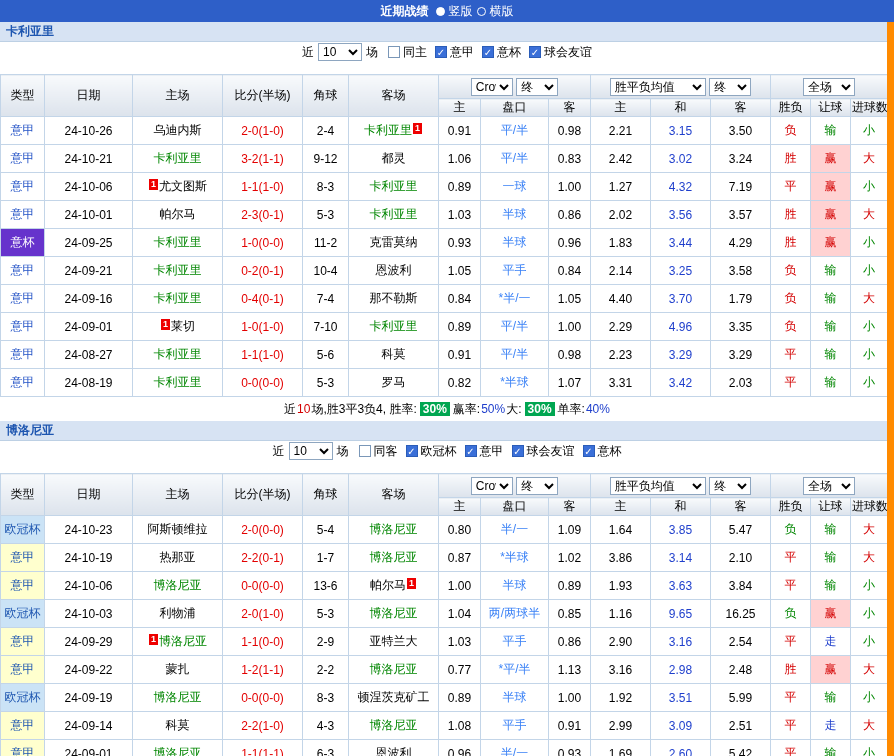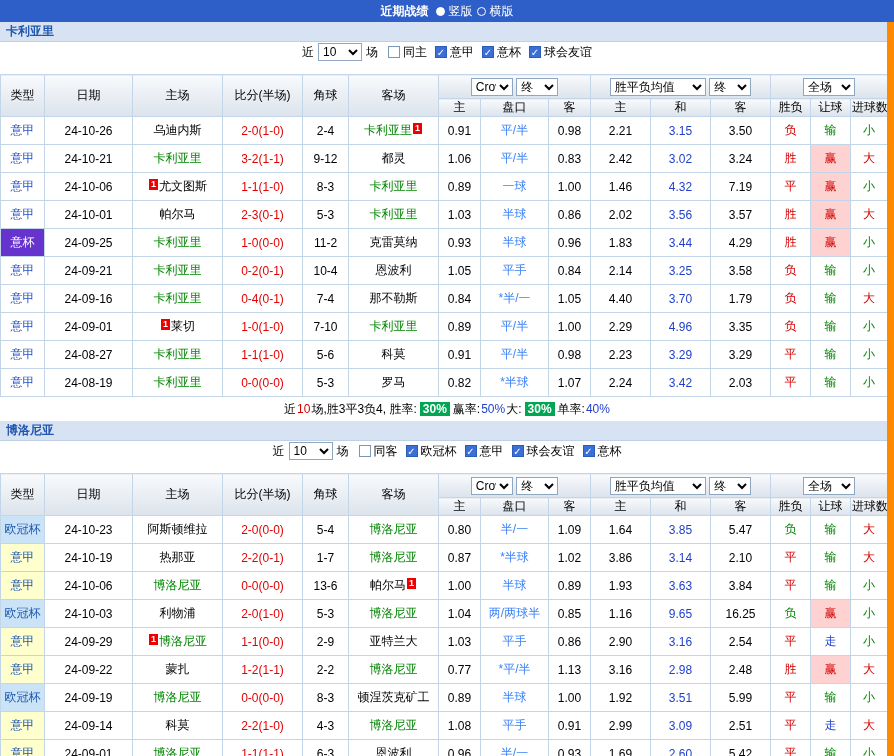--- a/index.html
+++ b/index.html
@@ -181,21 +181,21 @@
       <tr>
         <td class="c-type lg-a"><span>意甲</span></td>
         <td class="c-date">24-10-06</td>
         <td class="c-team"><span class="rc">1</span><span>尤文图斯</span></td>
         <td class="c-score">1-1(1-0)</td>
         <td class="c-corner">8-3</td>
         <td class="c-team self"><span>卡利亚里</span></td>
         <td class="c-odds">0.89</td>
         <td class="c-pan">一球</td>
         <td class="c-odds">1.00</td>
-        <td class="c-odds">1.46</td>
+        <td class="c-odds">1.27</td>
         <td class="c-draw">4.32</td>
         <td class="c-odds">7.19</td>
         <td class="c-res red"><span>平</span></td>
         <td class="c-res winbg"><span>赢</span></td>
         <td class="c-res green"><span>小</span></td>
       </tr>
       <tr>
         <td class="c-type lg-a"><span>意甲</span></td>
         <td class="c-date">24-10-01</td>
         <td class="c-team"><span>帕尔马</span></td>
@@ -300,21 +300,21 @@
       <tr>
         <td class="c-type lg-a"><span>意甲</span></td>
         <td class="c-date">24-08-19</td>
         <td class="c-team self"><span>卡利亚里</span></td>
         <td class="c-score">0-0(0-0)</td>
         <td class="c-corner">5-3</td>
         <td class="c-team"><span>罗马</span></td>
         <td class="c-odds">0.82</td>
         <td class="c-pan">*半球</td>
         <td class="c-odds">1.07</td>
-        <td class="c-odds">2.24</td>
+        <td class="c-odds">3.31</td>
         <td class="c-draw">3.42</td>
         <td class="c-odds">2.03</td>
         <td class="c-res red"><span>平</span></td>
         <td class="c-res green"><span>输</span></td>
         <td class="c-res green"><span>小</span></td>
       </tr>
     </tbody>
 </table>
 <div class="summary">
     <span class="">近</span>

